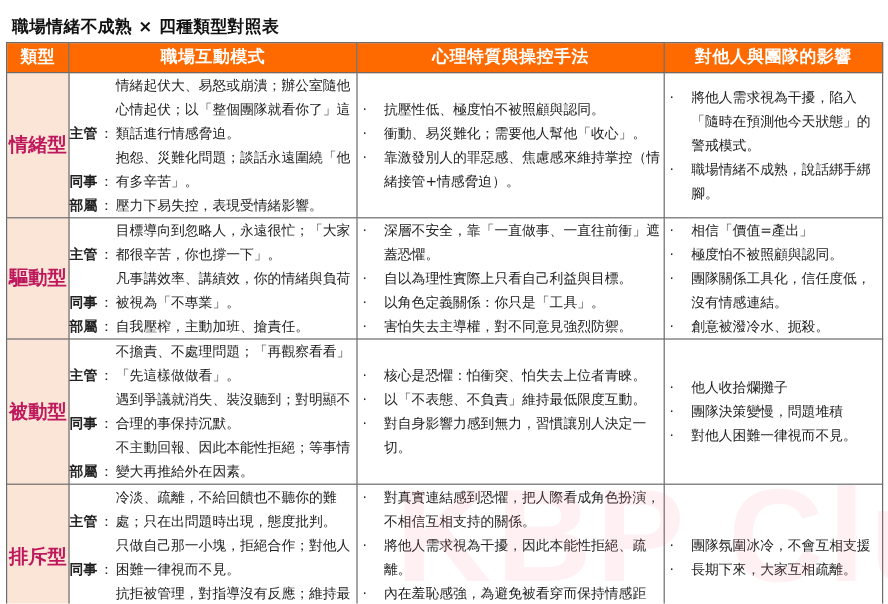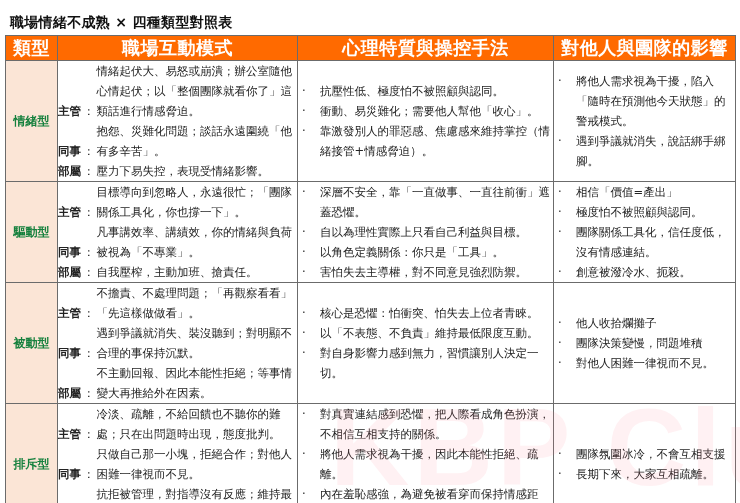--- a/index.html
+++ b/index.html
@@ -51,31 +51,31 @@
     }
     table.grid th, table.grid td {
       border: 1px solid #6b6b6b;
       padding: 0;
       vertical-align: middle;
     }
     table.grid th {
       background: #ff6a00;
       color: #ffffff;
       font-weight: bold;
-      font-size: 18px;
+      font-size: 14px;
       height: 24px;
       text-align: center;
       letter-spacing: 0.5px;
     }
     td.type-cell {
       background: #fbe5d6;
       text-align: center;
       font-weight: bold;
-      font-size: 12px;
-      color: #15803d;
+      font-size: 16px;
+      color: #be185d;
     }
     td.roles-cell {
       padding: 2px 4px 2px 6px;
       line-height: 20px;
     }
     .role-line {
       display: flex;
       align-items: flex-end;
     }
     .role-label {
@@ -173,33 +173,33 @@
         </ul>
       </td>
       <td class="bullets-cell">
         <ul class="bullets">
           <li>
               <span class="dot">·</span>
               <span class="btext">將他人需求視為干擾，陷入「隨時在預測他今天狀態」的警戒模式。</span>
             </li>
           <li>
               <span class="dot">·</span>
-              <span class="btext">遇到爭議就消失，說話綁手綁腳。</span>
+              <span class="btext">職場情緒不成熟，說話綁手綁腳。</span>
             </li>
         </ul>
       </td>
     </tr>
 
     <tr style="height:98px">
       <td class="type-cell">驅動型</td>
       <td class="roles-cell">
         <div class="role-line">
           <span class="role-label">主管</span>
             <span class="role-sep">：</span>
-            <span class="role-text">目標導向到忽略人，永遠很忙；「團隊關係工具化，你也撐一下」。</span>
+            <span class="role-text">目標導向到忽略人，永遠很忙；「大家都很辛苦，你也撐一下」。</span>
         </div>
         <div class="role-line">
           <span class="role-label">同事</span>
             <span class="role-sep">：</span>
             <span class="role-text">凡事講效率、講績效，你的情緒與負荷被視為「不專業」。</span>
         </div>
         <div class="role-line">
           <span class="role-label">部屬</span>
             <span class="role-sep">：</span>
             <span class="role-text">自我壓榨，主動加班、搶責任。</span>

